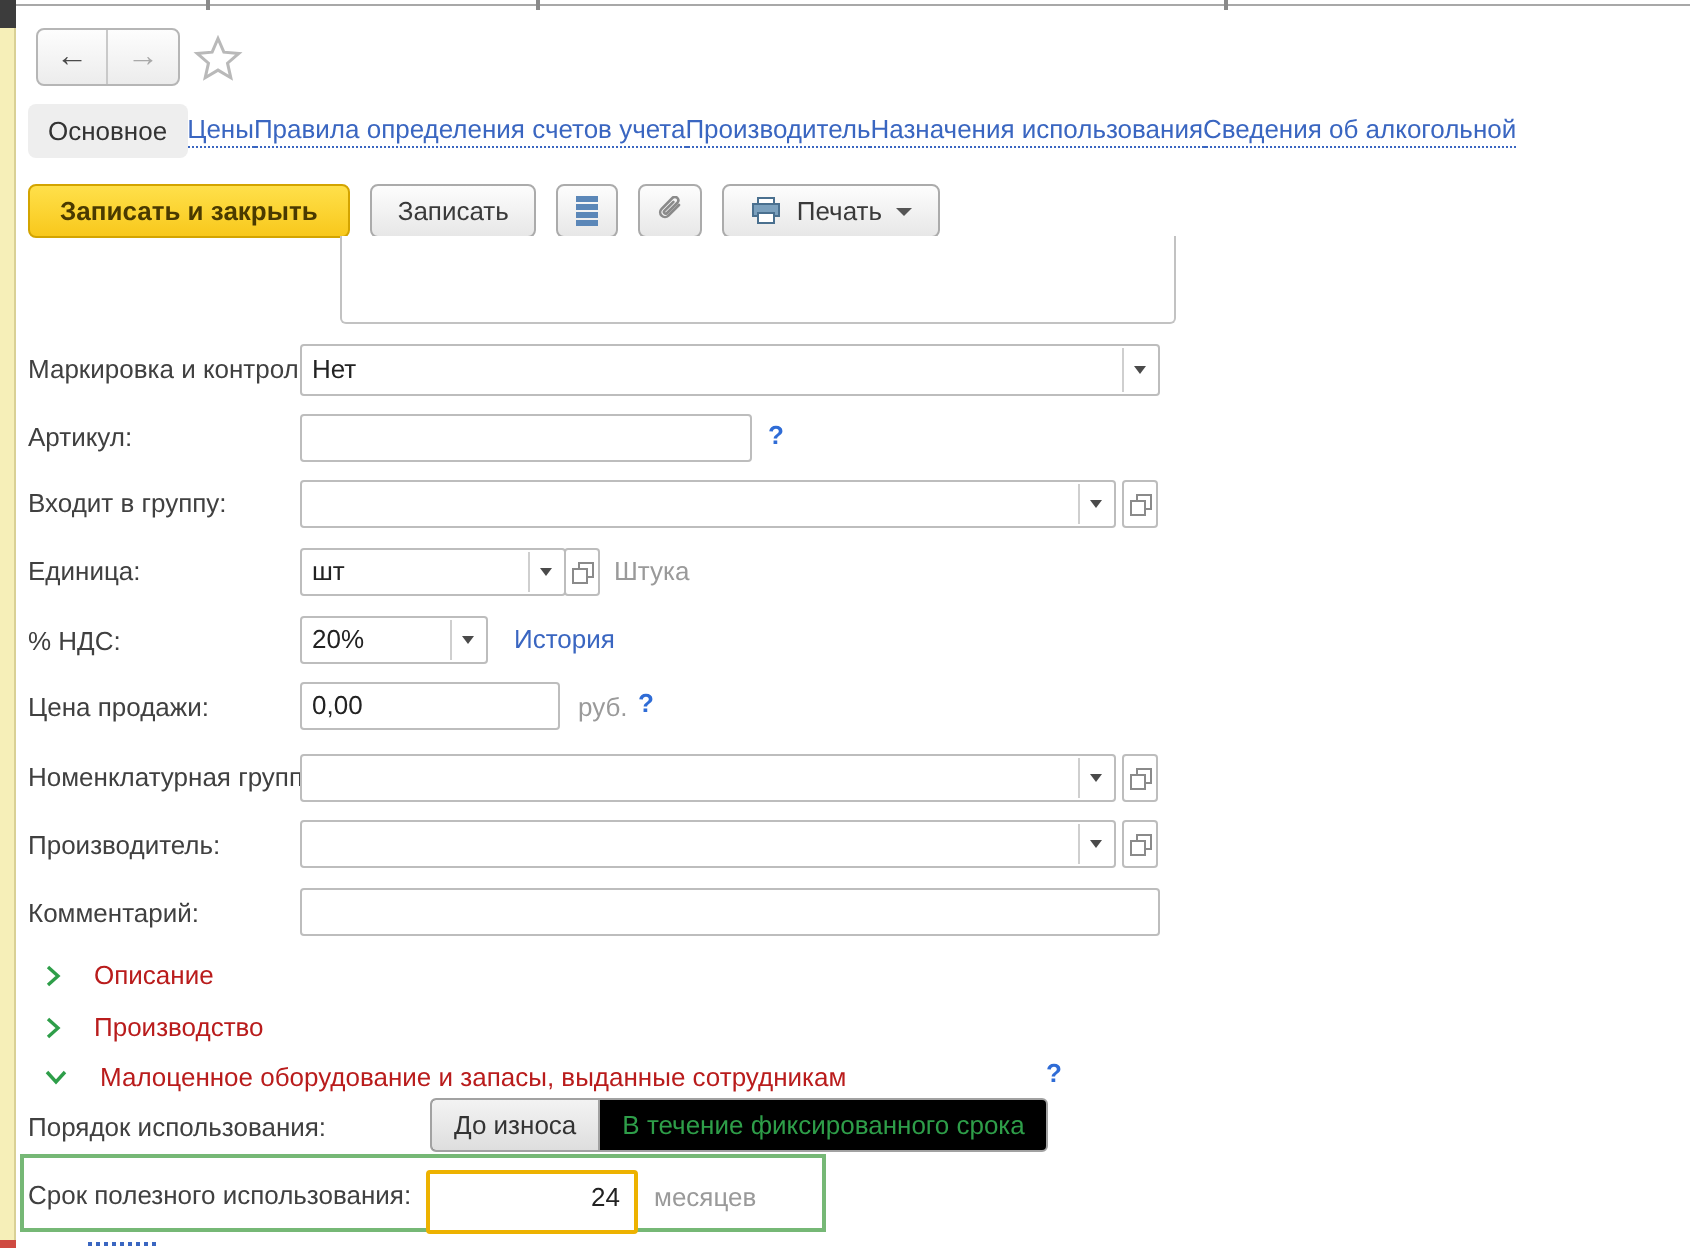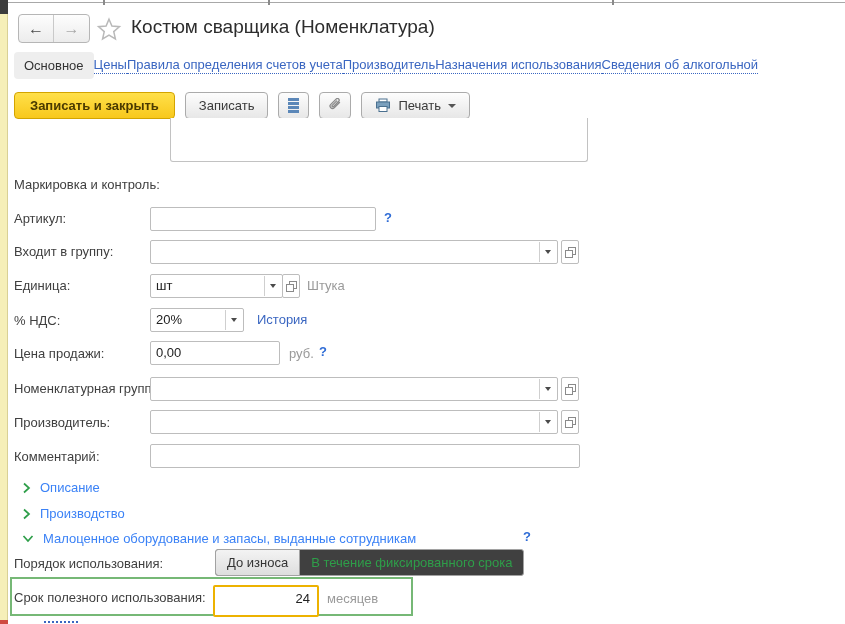--- a/index.html
+++ b/index.html
@@ -40,25 +40,25 @@
   .box { position:absolute; border:1px solid #bdbdbd; border-radius:2px; background:#fff; height:24px; line-height:22px; padding:0 5px; color:#222; }
   .combo-arrow { position:absolute; right:1px; top:1px; bottom:1px; width:17px; border-left:1px solid #cfcfcf; display:flex; align-items:center; justify-content:center; cursor:pointer; background:#fff; }
   .combo-arrow i { width:0; height:0; border-left:3.5px solid transparent; border-right:3.5px solid transparent; border-top:4px solid #4a4a4a; }
   .openbtn { position:absolute; width:18px; height:24px; border:1px solid #bdbdbd; border-radius:2px; background:#fff; display:flex; align-items:center; justify-content:center; cursor:pointer; }
   .hint { position:absolute; color:#9a9a9a; white-space:nowrap; }
   .help { position:absolute; color:#2f6cd6; font-weight:bold; cursor:pointer; }
   .hlink { position:absolute; color:#3a66c1; cursor:pointer; white-space:nowrap; }
   .textarea-cut { position:absolute; left:170px; top:118px; width:418px; height:44px; border:1px solid #c2c2c2; border-top:none; border-radius:0 0 3px 3px; background:#fff; }
 
   
-  .section { position:absolute; left:22px; display:flex; align-items:center; gap:9px; color:#3b82f6; cursor:pointer; white-space:nowrap; }
+  .section { position:absolute; left:22px; display:flex; align-items:center; gap:16px; color:#b91c1c; cursor:pointer; white-space:nowrap; }
   .chev { display:flex; align-items:center; }
 
   
-  .tumbler { position:absolute; left:215px; top:549px; display:flex; height:27px; border:1px solid #a2a2a2; border-radius:3px; overflow:hidden; background:#404040; }
+  .tumbler { position:absolute; left:215px; top:549px; display:flex; height:27px; border:1px solid #a2a2a2; border-radius:3px; overflow:hidden; background:#000000; }
   .tseg { display:flex; align-items:center; padding:0 11px; cursor:pointer; }
   .tseg.sel { background:linear-gradient(#f3f3f3,#dedede); color:#333; border-right:1px solid #a2a2a2; }
   .tseg.alt { color:#2e9e49; }
 
   
   .green-box { position:absolute; left:10px; top:577px; width:403px; height:39px; border:2px solid #76b876; background:#fff; }
   .ylife-input { position:absolute; left:213px; top:585px; width:106px; height:32px; border:2px solid #edb200; border-radius:2px; background:#fff; line-height:23px; text-align:right; padding:0 7px; color:#222; }
 
   svg { display:block; }
 </style>
@@ -78,21 +78,20 @@
 
   <div class="navgroup">
     <div class="navbtn back">←</div>
     <div class="navbtn fwd">→</div>
   </div>
   <div class="star">
     <svg width="26" height="26" viewBox="0 0 24 24">
         <path d="M12 3 L14.7 9.3 L21.6 9.9 L16.4 14.4 L17.9 21.1 L12 17.6 L6.1 21.1 L7.6 14.4 L2.4 9.9 L9.3 9.3 Z" fill="#fff" stroke="#b9b9b9" stroke-width="1.4"></path>
       </svg>
   </div>
-  <div class="page-title">Костюм сварщика (Номенклатура)</div>
 
   <div class="tabs">
     <div class="tab-active">Основное</div>
     <div class="tab-link">Цены</div>
     <div class="tab-link">Правила определения счетов учета</div>
     <div class="tab-link">Производитель</div>
     <div class="tab-link">Назначения использования</div>
     <div class="tab-link">Сведения об алкогольной</div>
   </div>
 
@@ -125,20 +124,26 @@
           </svg>
       </span>
       <span>Печать</span>
       <span class="caret"></span>
     </div>
   </div>
 
   <div class="textarea-cut"></div>
 
   <div class="flabel" style="top:177px">Маркировка и контроль:</div>
+  <div class="box" style="left:150px; top:172px; width:430px; height:26px; line-height:24px;">
+    <span>Нет</span>
+    <span class="combo-arrow">
+        <i></i>
+      </span>
+  </div>
 
   <div class="flabel" style="top:211px">Артикул:</div>
   <div class="box" style="left:150px; top:207px; width:226px;"></div>
   <div class="help" style="left:384px; top:210px">?</div>
 
   <div class="flabel" style="top:244px">Входит в группу:</div>
   <div class="box" style="left:150px; top:240px; width:408px;">
     <span class="combo-arrow">
         <i></i>
       </span>

